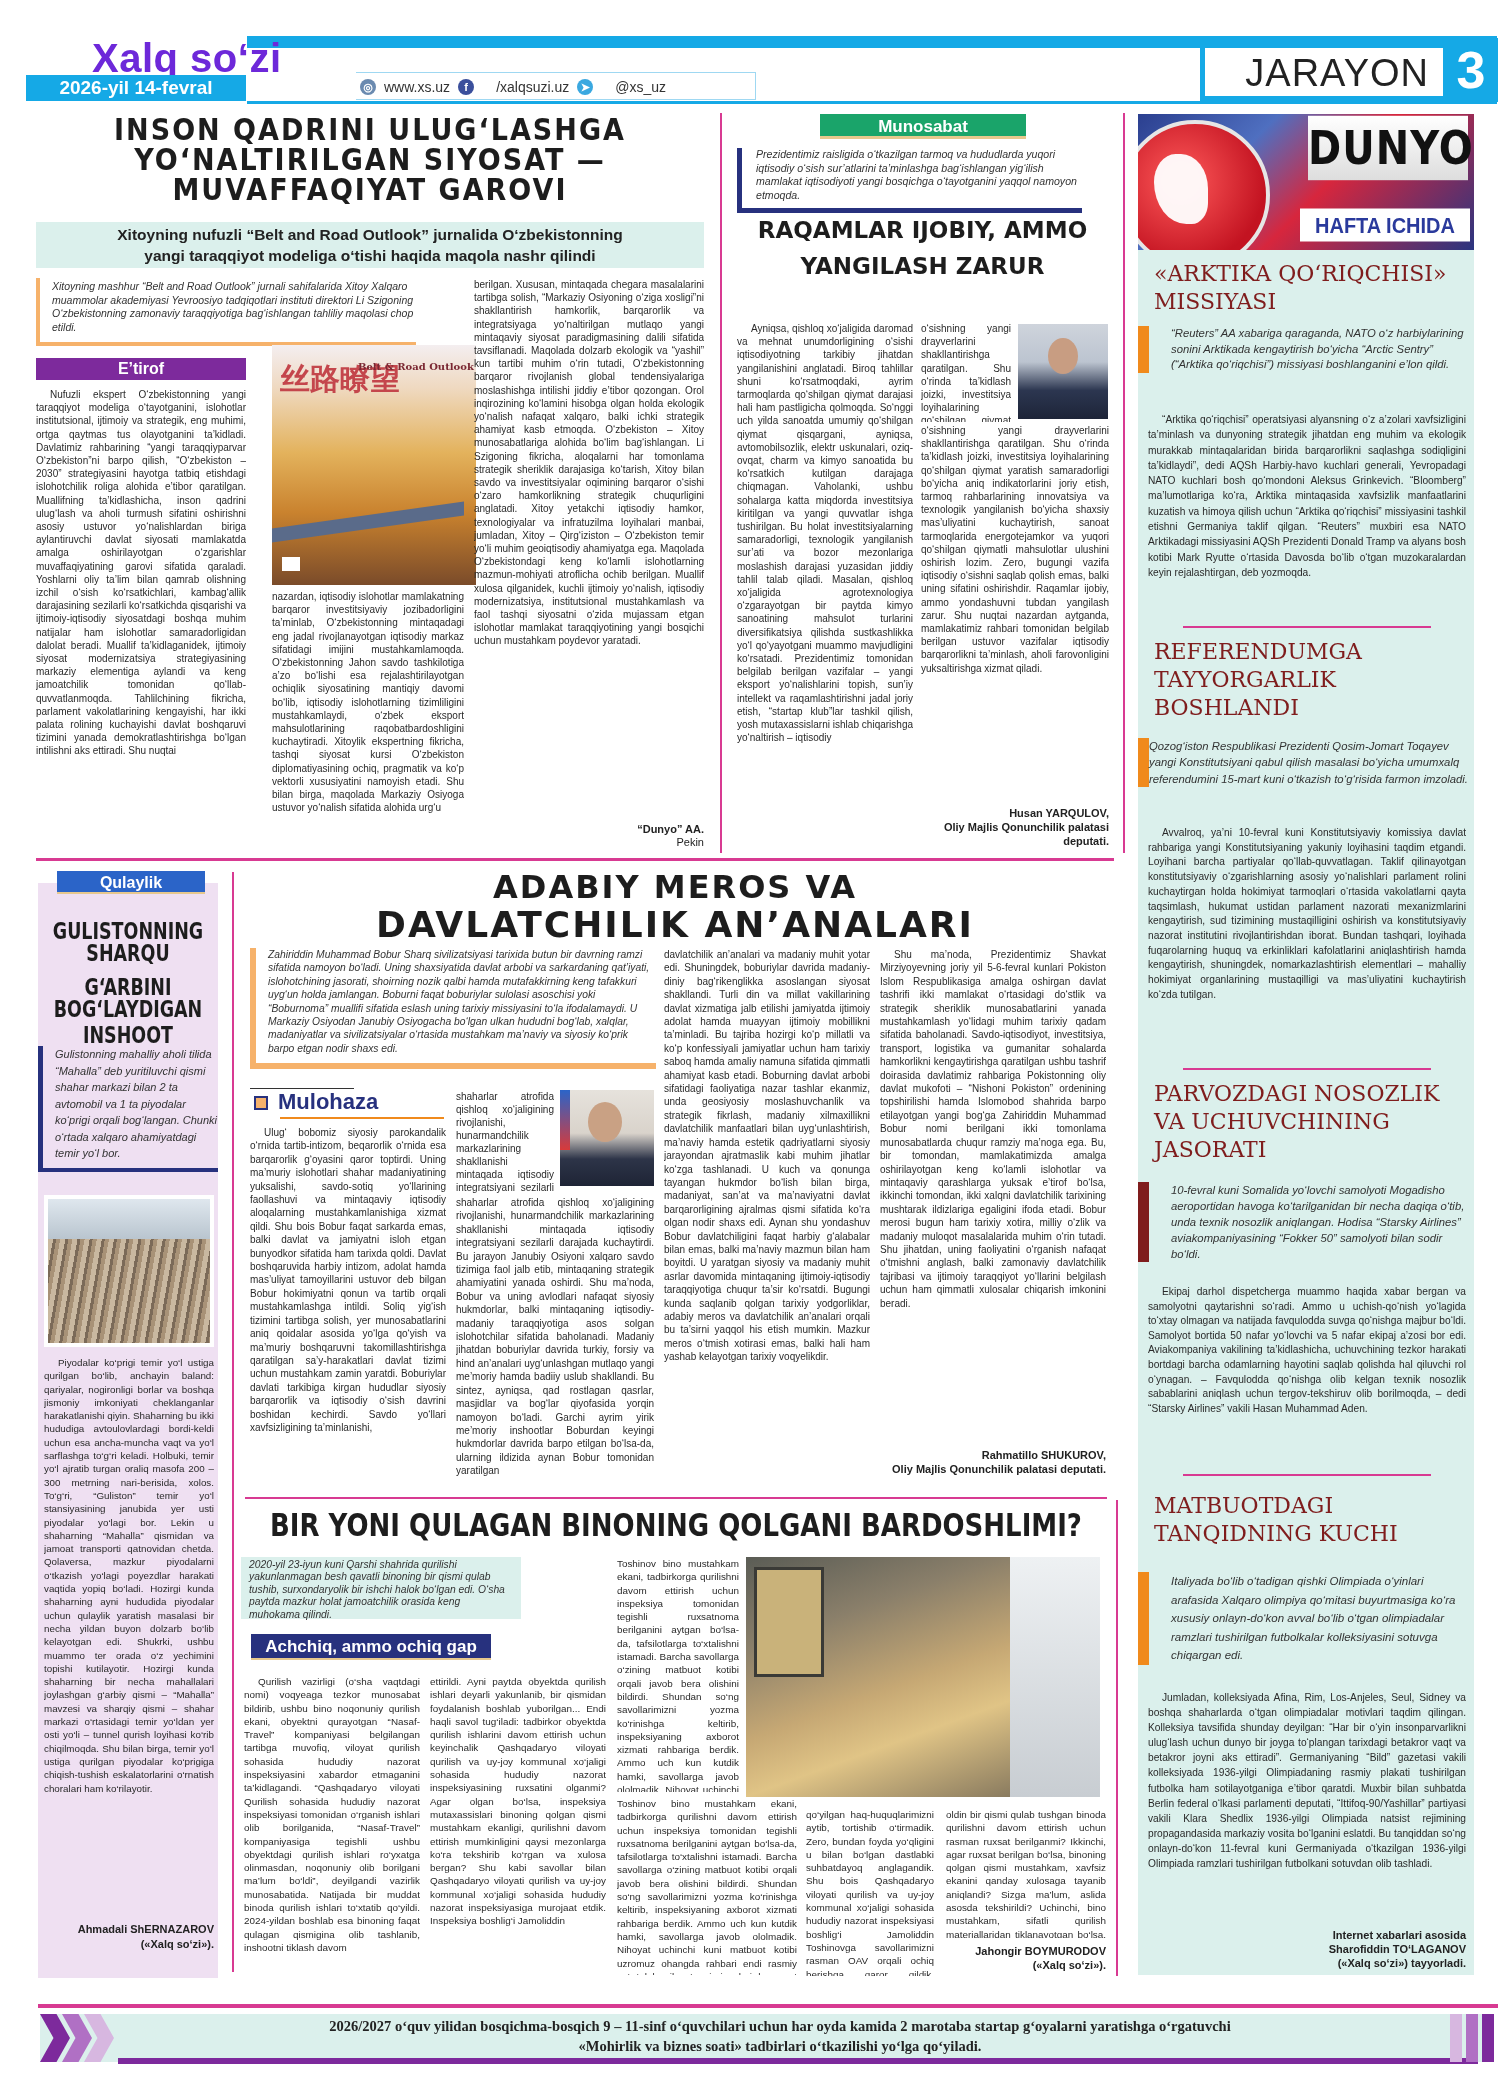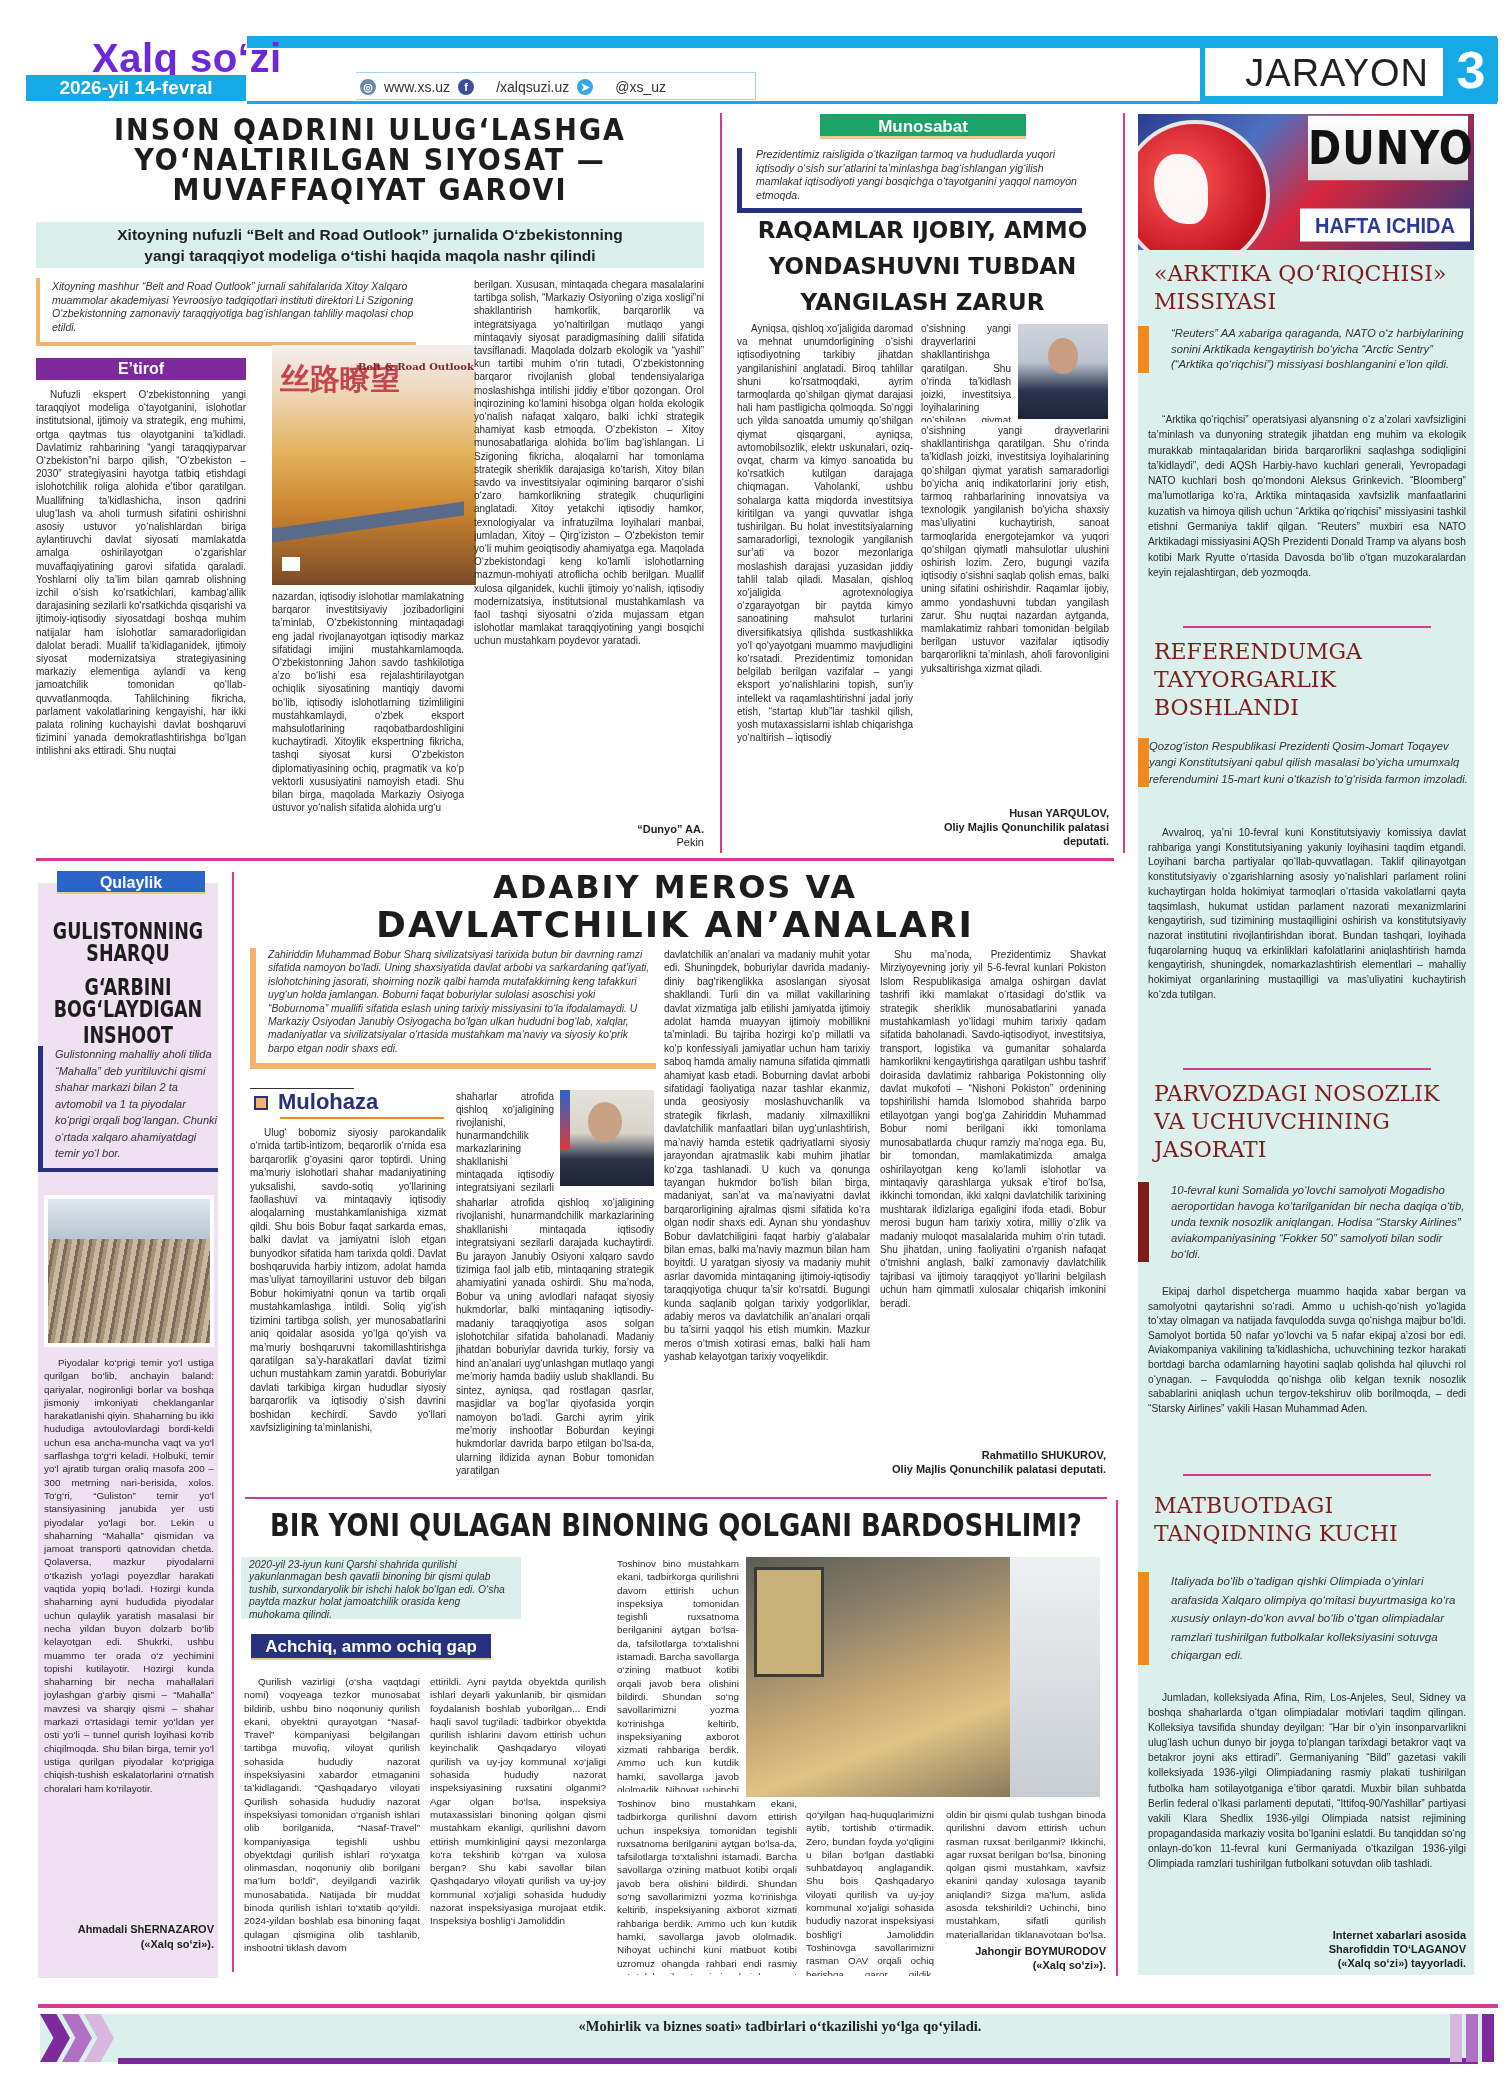--- a/index.html
+++ b/index.html
@@ -66,21 +66,20 @@
 <div class="abs sig" style="left:560px;top:822px;width:144px">“Dunyo” AA.</div>
 <div class="abs" style="left:560px;top:836px;width:144px;text-align:right;font-size:11px">Pekin</div>
 
 <div class="abs vsep" style="left:720px;top:113px;height:740px"></div>
 <div class="abs vsep" style="left:1123px;top:113px;height:740px"></div>
 
 <div class="abs rubric" style="left:820px;top:114px;width:206px;height:25px;background:#1aa46a;font-size:17px;line-height:25px;border-bottom:3px solid #e7c88d">Munosabat</div>
 <div class="abs lead" style="left:737px;top:148px;width:345px;padding:0 0 6px 14px;border-left:5px solid #27317e;border-bottom:5px solid #27317e;font-size:10.6px;line-height:13.5px">Prezidentimiz raisligida o‘tkazilgan tarmoq va hududlarda yuqori iqtisodiy o‘sish sur’atlarini ta’minlashga bag‘ishlangan yig‘ilish mamlakat iqtisodiyoti yangi bosqichga o‘tayotganini yaqqol namoyon etmoqda.</div>
 <div class="abs" style="left:730px;top:212px;width:385px">
   <div class="bigtitle" style="font-size:23px;line-height:36px;letter-spacing:0">RAQAMLAR IJOBIY, AMMO</div>
-  <div class="bigtitle" style="font-size:23px;line-height:36px;letter-spacing:0">YONDASHUVNI TUBDAN</div>
   <div class="bigtitle" style="font-size:23px;line-height:36px;letter-spacing:0">YANGILASH ZARUR</div>
 </div>
 <div class="abs body-text" style="left:737px;top:322px;width:176px;height:526px;overflow:hidden;font-size:10px;line-height:13.2px">Ayniqsa, qishloq xo‘jaligida daromad va mehnat unumdorligining o‘sishi iqtisodiyotning tarkibiy jihatdan yangilanishini anglatadi. Biroq tahlillar shuni ko‘rsatmoqdaki, ayrim tarmoqlarda qo‘shilgan qiymat darajasi hali ham pastligicha qolmoqda. So‘nggi uch yilda sanoatda umumiy qo‘shilgan qiymat qisqargani, ayniqsa, avtomobilsozlik, elektr uskunalari, oziq-ovqat, charm va kimyo sanoatida bu ko‘rsatkich kutilgan darajaga chiqmagan. Vaholanki, ushbu sohalarga katta miqdorda investitsiya kiritilgan va yangi quvvatlar ishga tushirilgan. Bu holat investitsiyalarning samaradorligi, texnologik yangilanish sur’ati va bozor mezonlariga moslashish darajasi yuzasidan jiddiy tahlil talab qiladi. Masalan, qishloq xo‘jaligida agrotexnologiya o‘zgarayotgan bir paytda kimyo sanoatining mahsulot turlarini diversifikatsiya qilishda sustkashlikka yo‘l qo‘yayotgani muammo mavjudligini ko‘rsatadi. Prezidentimiz tomonidan belgilab berilgan vazifalar – yangi eksport yo‘nalishlarini topish, sun’iy intellekt va raqamlashtirishni jadal joriy etish, “startap klub”lar tashkil qilish, yosh mutaxassislarni ishlab chiqarishga yo‘naltirish – iqtisodiy</div>
 <div class="abs photo" style="left:1018px;top:324px;width:90px;height:95px;background:linear-gradient(180deg,#cfd4dc 0%,#bcc4d0 40%,#2c3650 70%,#1d2438 100%)">
   <div style="position:absolute;left:30px;top:14px;width:30px;height:36px;border-radius:50%;background:#c89d82"></div>
 </div>
 <div class="abs body-text" style="left:921px;top:322px;width:90px;height:100px;overflow:hidden;font-size:10px;line-height:13.2px;text-indent:0">o‘sishning yangi drayverlarini shakllantirishga qaratilgan. Shu o‘rinda ta’kidlash joizki, investitsiya loyihalarining qo‘shilgan qiymat yaratish samaradorligi bo‘yicha aniq indikatorlarini joriy etish, tarmoq rahbarlarining innovatsiya va texnologik yangilanish bo‘yicha shaxsiy mas’uliyatini kuchaytirish, sanoat tarmoqlarida energotejamkor va yuqori qo‘shilgan qiymatli mahsulotlar ulushini oshirish lozim. Zero, bugungi vazifa iqtisodiy o‘sishni saqlab qolish emas, balki uning sifatini oshirishdir. Raqamlar ijobiy, ammo yondashuvni tubdan yangilash zarur. Shu nuqtai nazardan aytganda, mamlakatimiz rahbari tomonidan belgilab berilgan ustuvor vazifalar iqtisodiy barqarorlikni ta’minlash, aholi farovonligini yuksaltirishga xizmat qiladi.</div>
 <div class="abs body-text" style="left:921px;top:424px;width:188px;height:376px;overflow:hidden;font-size:10px;line-height:13.2px;text-indent:0;color:#2a2a2a">o‘sishning yangi drayverlarini shakllantirishga qaratilgan. Shu o‘rinda ta’kidlash joizki, investitsiya loyihalarining qo‘shilgan qiymat yaratish samaradorligi bo‘yicha aniq indikatorlarini joriy etish, tarmoq rahbarlarining innovatsiya va texnologik yangilanish bo‘yicha shaxsiy mas’uliyatini kuchaytirish, sanoat tarmoqlarida energotejamkor va yuqori qo‘shilgan qiymatli mahsulotlar ulushini oshirish lozim. Zero, bugungi vazifa iqtisodiy o‘sishni saqlab qolish emas, balki uning sifatini oshirishdir. Raqamlar ijobiy, ammo yondashuvni tubdan yangilash zarur. Shu nuqtai nazardan aytganda, mamlakatimiz rahbari tomonidan belgilab berilgan ustuvor vazifalar iqtisodiy barqarorlikni ta’minlash, aholi farovonligini yuksaltirishga xizmat qiladi.</div>
 <div class="abs sig" style="left:921px;top:806px;width:188px">Husan YARQULOV,</div>
 <div class="abs sig" style="left:921px;top:820px;width:188px">Oliy Majlis Qonunchilik palatasi deputati.</div>
@@ -178,14 +177,15 @@
 <div class="abs hsep" style="left:38px;top:2004px;width:1460px;height:4px"></div>
 <div class="abs" style="left:40px;top:2014px;width:1450px;height:48px;background:#dbf0ec"></div>
 <div class="abs" style="left:40px;top:2014px;width:30px;height:48px;background:#7d2a9c;clip-path:polygon(0 0,55% 0,100% 50%,55% 100%,0 100%,45% 50%)"></div>
 <div class="abs" style="left:62px;top:2014px;width:30px;height:48px;background:#b070c4;clip-path:polygon(0 0,55% 0,100% 50%,55% 100%,0 100%,45% 50%)"></div>
 <div class="abs" style="left:84px;top:2014px;width:30px;height:48px;background:#d7b7e0;clip-path:polygon(0 0,55% 0,100% 50%,55% 100%,0 100%,45% 50%)"></div>
 <div class="abs" style="left:118px;top:2058px;width:1360px;height:6px;background:#7d2a9c"></div>
 <div class="abs" style="left:1450px;top:2014px;width:12px;height:48px;background:#d7b7e0"></div>
 <div class="abs" style="left:1466px;top:2014px;width:12px;height:48px;background:#b070c4"></div>
 <div class="abs" style="left:1482px;top:2014px;width:12px;height:48px;background:#7d2a9c"></div>
 <div class="abs" style="left:120px;top:2016px;width:1320px;text-align:center;font-family:'Liberation Serif',serif;font-weight:bold;font-size:14.5px;line-height:20px;color:#222">
+  <div>2026/2027 o‘quv yilidan bosqichma-bosqich 9 – 11-sinf o‘quvchilari uchun har oyda kamida 2 marotaba startap g‘oyalarni yaratishga o‘rgatuvchi</div>
   <div>«Mohirlik va biznes soati» tadbirlari o‘tkazilishi yo‘lga qo‘yiladi.</div>
 </div>
 
 </body></html>

